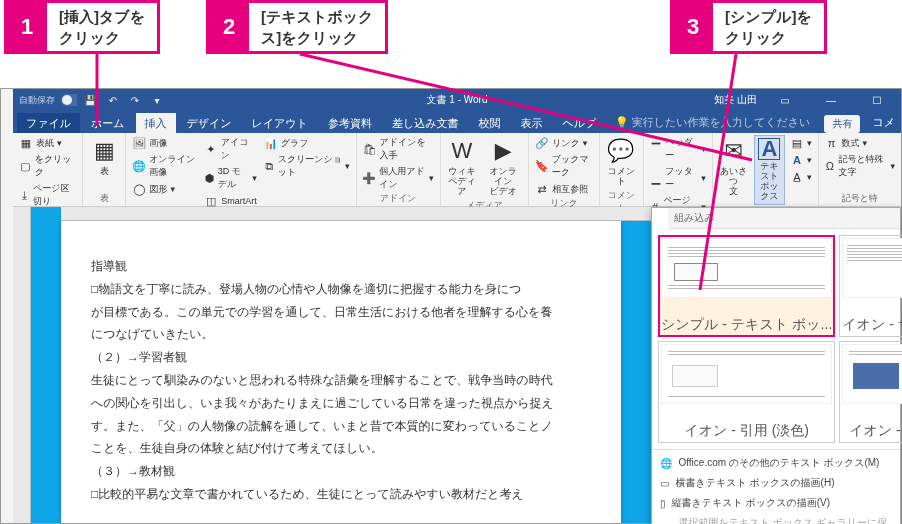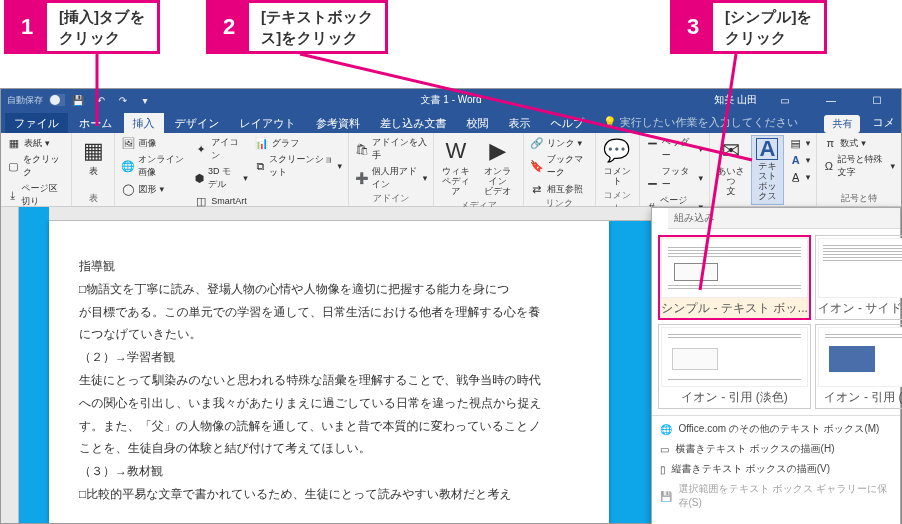--- a/index.html
+++ b/index.html
@@ -5,21 +5,21 @@
   * { box-sizing: border-box; margin: 0; padding: 0; }
   body { font-family: "Meiryo", "Yu Gothic", sans-serif; font-size: 11px; color: #333; background: #fff; width: 902px; height: 524px; overflow: hidden; position: relative; }
 
   
   .callout-row { position: absolute; top: 0; left: 0; right: 0; height: 80px; z-index: 100; display: flex; }
   .callout { display: flex; align-items: stretch; border: 3px solid #e6007e; background: #fff; height: 54px; position: absolute; }
   .callout .num { background: #e6007e; color: #fff; font-size: 22px; font-weight: bold; width: 40px; display: flex; align-items: center; justify-content: center; }
   .callout .txt { padding: 4px 12px; font-size: 15px; font-weight: bold; line-height: 1.4; display: flex; align-items: center; }
 
   
-  .word-window { position: absolute; top: 88px; left: 0; width: 902px; height: 436px; border: 1px solid #999; background: #f3f3f3; }
+  .word-window { position: absolute; top: 88px; left: 0; width: 902px; height: 436px; border: 1px solid #999; background: #f3f3f3; padding-left: 12px; }
 
   
   .titlebar { height: 22px; background: #2b579a; color: #fff; display: flex; align-items: center; font-size: 10px; position: relative; }
   .titlebar .qa { display: flex; gap: 6px; padding-left: 6px; align-items: center; }
   .titlebar .qa-btn { width: 16px; height: 16px; display: flex; align-items: center; justify-content: center; opacity: 0.9; }
   .titlebar .doc-title { position: absolute; left: 50%; transform: translateX(-50%); }
   .titlebar .right { margin-left: auto; display: flex; align-items: center; gap: 10px; padding-right: 6px; }
   .titlebar .winbtn { width: 36px; height: 22px; display:flex; align-items:center; justify-content:center; }
 
   
@@ -55,21 +55,21 @@
   .page p { margin: 0; }
 
   
   .gallery { position:absolute; top:0; right:0; width:250px; height:318px; background:#fff; border:1px solid #aaa; box-shadow:0 3px 8px rgba(0,0,0,.3); z-index:50; font-size:10px; color:#444; }
   .gallery .gal-head { padding:3px 6px; color:#666; background:#f3f3f3; border-bottom:1px solid #ddd;margin-left:16px; }
   .gallery .gal-grid { display:grid; grid-template-columns: repeat(3, 1fr); gap:4px; padding:6px; }
   .gal-item { border:1px solid #ccc; padding:2px; text-align:center; cursor:pointer; }
   .gal-item.selected { border:1px solid #f0a030; background:#fff3e0; }
   .gal-item.hover2 { border:2px solid #e6007e; padding:1px; }
   .gal-thumb { width:100%; height:60px; background:#fff; border:1px solid #eee; position:relative; display:flex; align-items:center; justify-content:center; }
-  .gal-item .cap { font-size:12px; color:#555; margin-top:2px; white-space:nowrap; overflow:hidden; text-overflow:ellipsis; }
+  .gal-item .cap { font-size:14px; color:#555; margin-top:18px; white-space:nowrap; overflow:hidden; text-overflow:ellipsis; }
   .gallery .gal-foot { border-top:1px solid #ddd; padding:3px 0; }
   .gallery .gal-foot .gf { padding:3px 8px; display:flex; align-items:center; gap:6px; cursor:pointer; }
   .thumb-box { position:absolute; border:1px solid #888; background:#fafafa; }
   .thumb-lines { position:absolute; left:6px; right:6px; }
   .thumb-lines div { height:1px; background:#bbb; margin-bottom:2px; }
 
   svg { display:block; }
 </style>
 </head>
 <body>

